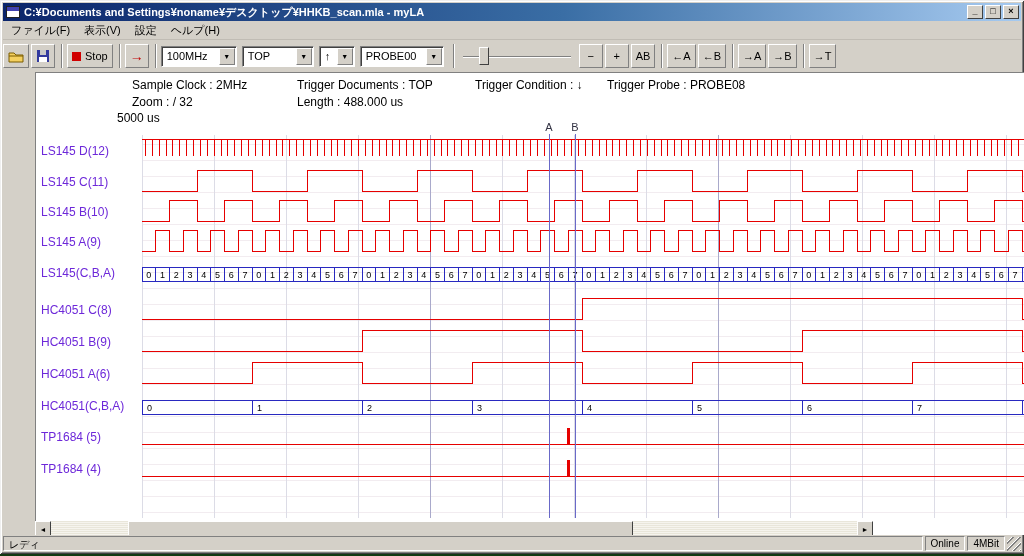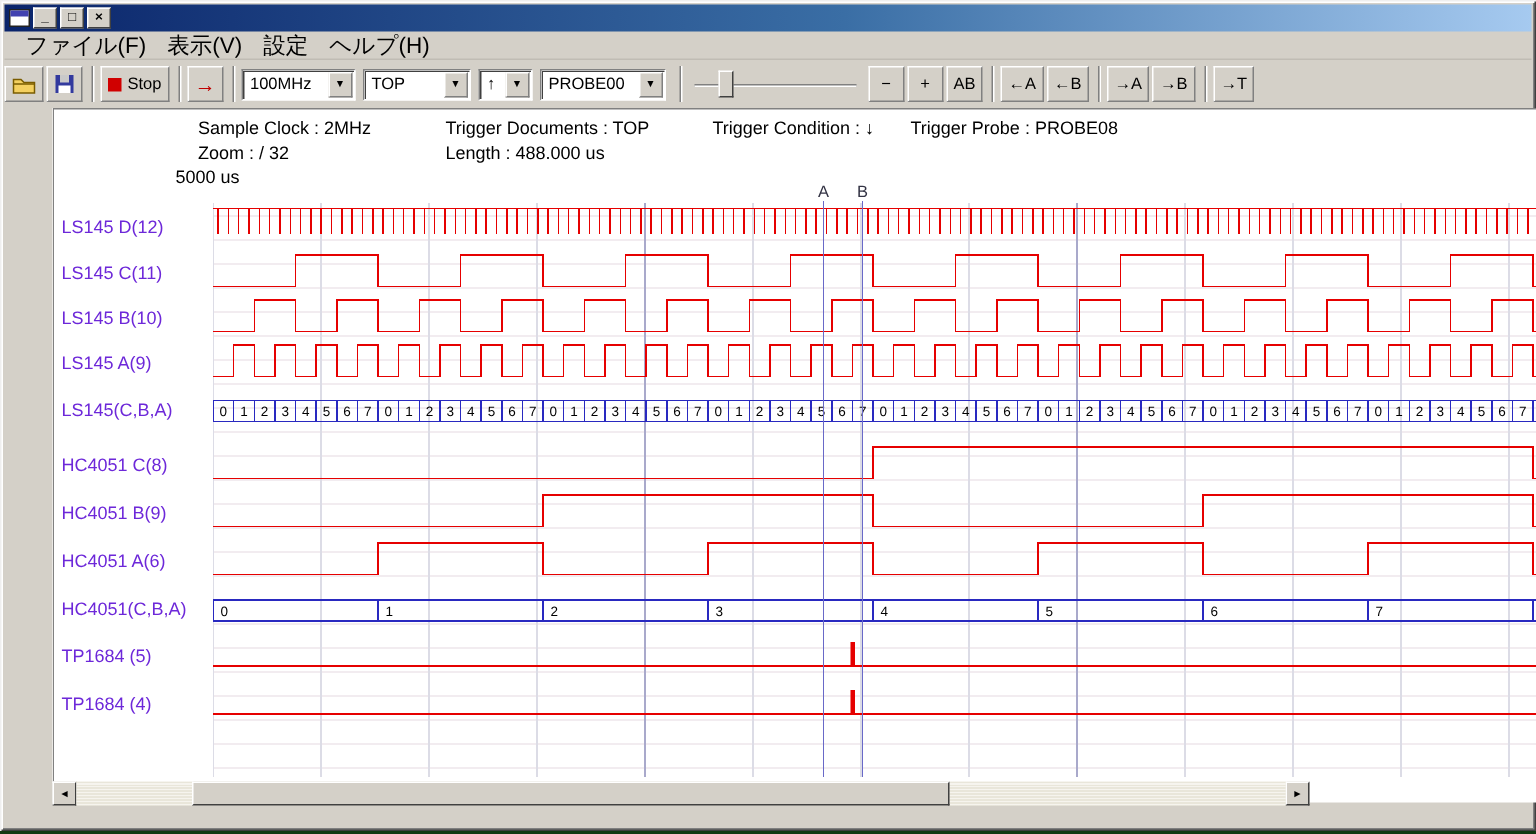--- a/index.html
+++ b/index.html
@@ -29,21 +29,21 @@
   .app-icon::before { content:""; position:absolute; left:0; top:0; right:0; height:4px; background:#4242b0; }
   .title-text { color: #fff; font-size: 11px; font-weight: bold; margin-left: 4px;
     flex: 1; white-space: nowrap; overflow: hidden; }
   .tb-btn { width: 16px; height: 14px; margin-left: 2px; background: #d4d0c8;
     border: 1px solid; border-color: #fff #404040 #404040 #fff;
     font-size: 9px; line-height: 11px; text-align: center; font-weight: bold; color:#000; }
   .tb-btn.close { margin-left: 2px; }
   
   .menubar {
     position: absolute; left: 3px; top: 21px; right: 3px; height: 19px;
-    display: flex; align-items: center; font-size: 15px; padding-left: 7px;
+    display: flex; align-items: center; font-size: 11px; padding-left: 1px;
     border-bottom: 1px solid #c0bcb4;
   }
   .menu-item { padding: 2px 7px; color: #000; }
   
   .toolbar {
     position: absolute; left: 3px; top: 40px; right: 3px; height: 32px;
     display: flex; align-items: center; 
   }
   .tool-btn {
     height: 24px; min-width: 24px; padding: 0 4px;
@@ -104,20 +104,21 @@
   .grip { width: 14px; align-self: flex-end; height: 14px;
     background: repeating-linear-gradient(135deg, transparent 0 3px, #fff 3px 4px, #808080 4px 5px); }
 </style>
 </head>
 <body>
 
 <div class="window">
 
   <div class="titlebar">
     <div class="app-icon"></div>
+    <span class="title-text">C:¥Documents and Settings¥noname¥デスクトップ¥HHKB_scan.mla - myLA</span>
     <div class="tb-btn">_</div>
     <div class="tb-btn">□</div>
     <div class="tb-btn close">×</div>
   </div>
 
   <div class="menubar">
     <span class="menu-item">ファイル(F)</span>
     <span class="menu-item">表示(V)</span>
     <span class="menu-item">設定</span>
     <span class="menu-item">ヘルプ(H)</span>
@@ -376,14 +377,20 @@
 
     <div class="hscroll">
       <div class="sb-btn">◄</div>
       <div class="sb-track">
         <div class="sb-thumb"></div>
       </div>
       <div class="sb-btn">►</div>
     </div>
   </div>
 
+  <div class="statusbar">
+    <div class="sb-panel grow">レディ</div>
+    <div class="sb-panel">Online</div>
+    <div class="sb-panel">4MBit</div>
+    <div class="grip"></div>
+  </div>
 
 </div>
 
 </body></html>

